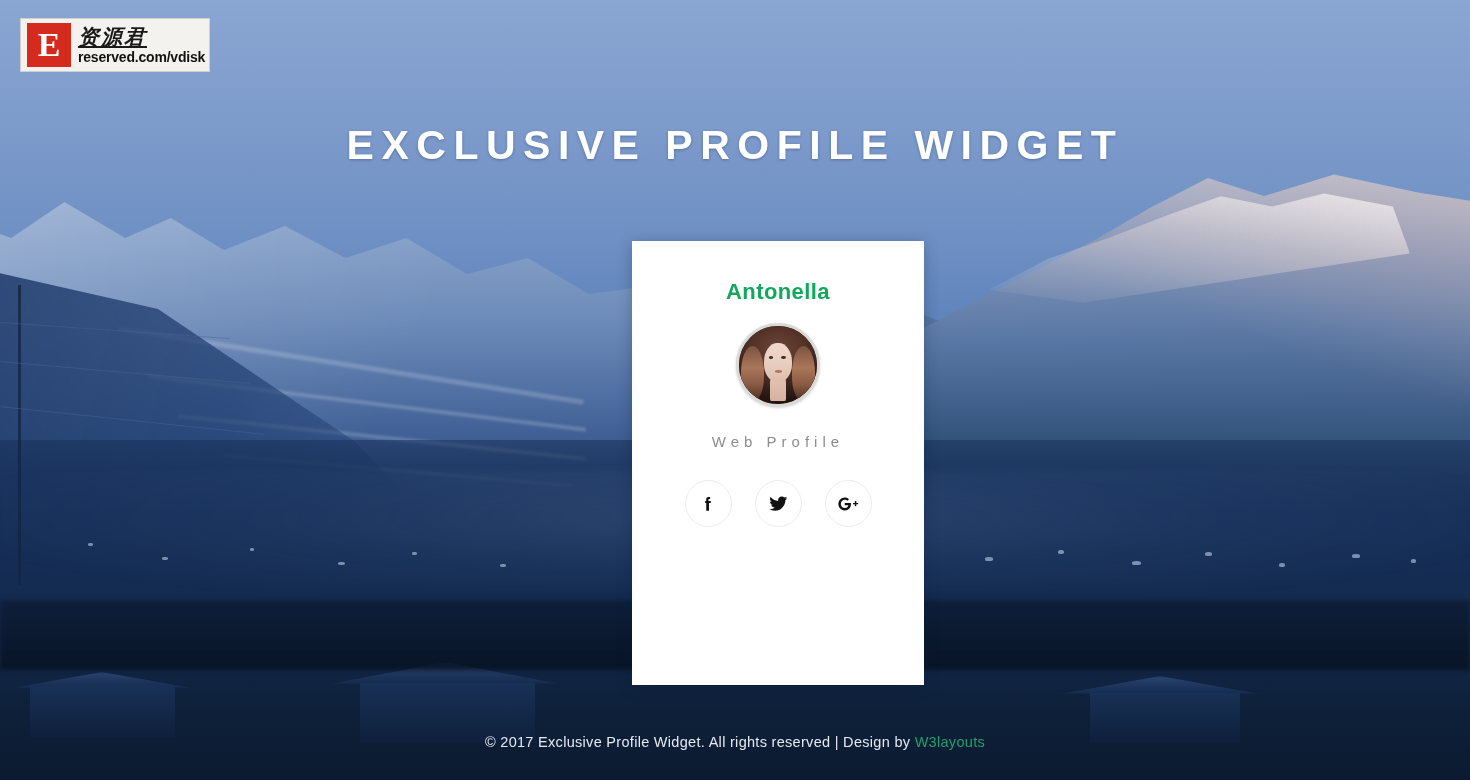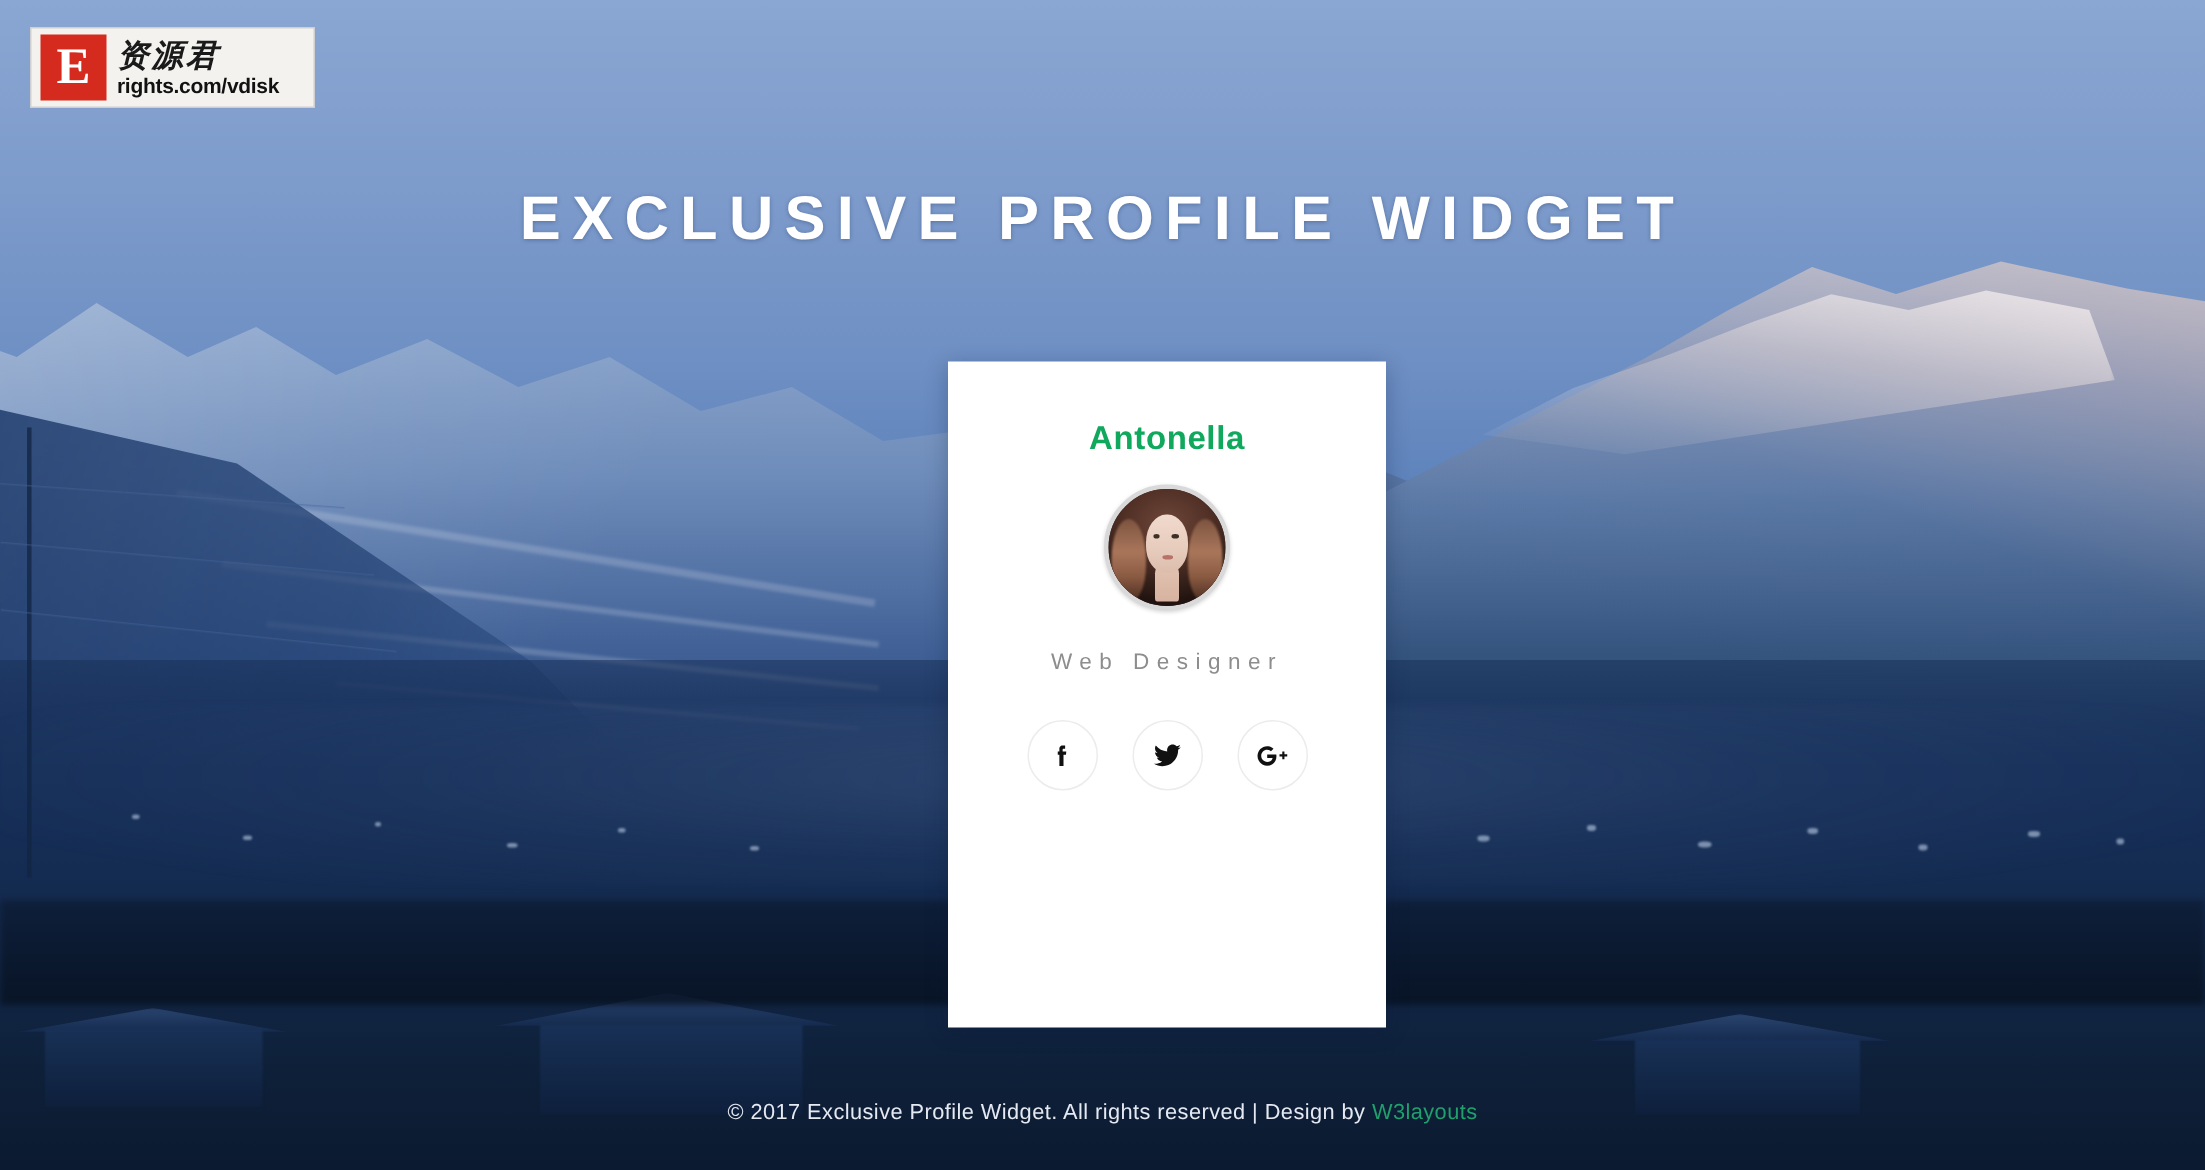--- a/index.html
+++ b/index.html
@@ -171,20 +171,21 @@
     line-height: 1;
   }
   .wm-text { padding-left: 7px; line-height: 1; }
   .wm-cn {
     font-family: "DejaVu Sans", sans-serif;
     font-size: 21px;
     font-weight: bold;
     color: #1a1a1a;
     letter-spacing: 2px;
     font-style: italic;
+    text-decoration: underline;
   }
   .wm-url {
     font-size: 14px;
     font-weight: bold;
     color: #111111;
     letter-spacing: -0.2px;
     margin-top: 2px;
   }
 
   
@@ -389,42 +390,42 @@
   <div class="chalet-roof" style="left:1060px;top:676px; width:200px; height:18px; clip-path:polygon(0% 100%, 50% 0%, 100% 100%);"></div>
   <div class="chalet" style="left:1090px;top:693px; width:150px; height:50px;"></div>
   <div class="treeline"></div>
 
   <div class="watermark">
     <div class="wm-badge">
       <span>E</span>
     </div>
     <div class="wm-text">
       <div class="wm-cn">资源君</div>
-      <div class="wm-url">rights.com/vdisk</div>
+      <div class="wm-url">reserved.com/vdisk</div>
     </div>
   </div>
 
   <h1 class="page-title">EXCLUSIVE PROFILE WIDGET</h1>
 
   <div class="card">
 
     <div class="card-name">Antonella</div>
 
     <div class="avatar">
       <div class="av-hair"></div>
       <div class="av-hair-l"></div>
       <div class="av-hair-r"></div>
       <div class="av-neck"></div>
       <div class="av-face"></div>
       <div class="av-eye l"></div>
       <div class="av-eye r"></div>
       <div class="av-lip"></div>
     </div>
 
-    <div class="card-role">Web Designer</div>
+    <div class="card-role">Web Profile</div>
 
 
     <div class="socials">
       <div class="soc">
         <svg width="20" height="20" viewBox="0 0 24 24">
           <path fill="#111111" d="M14.6 8.3h-2.1V6.9c0-.6.4-.8.7-.8h1.3V3.6h-1.9c-2.2 0-2.7 1.6-2.7 2.7v2h-1.3v2.6h1.3V20h3.3v-9.1h2l.2-2.6z"></path>
         </svg>
       </div>
       <div class="soc">
         <svg width="21" height="21" viewBox="0 0 24 24">

